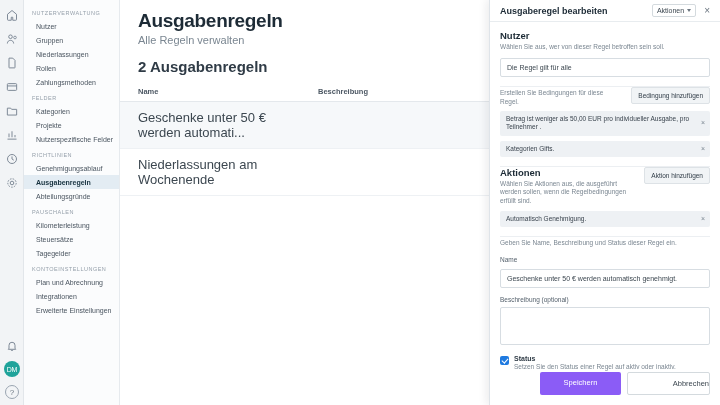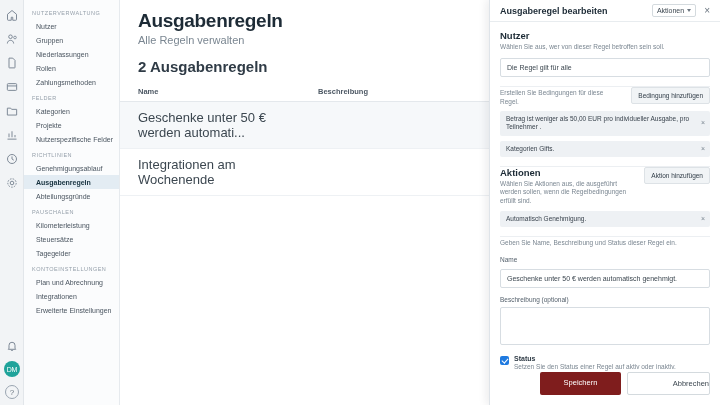--- a/index.html
+++ b/index.html
@@ -140,21 +140,21 @@
   .cbx:after {
     content: ""; position: absolute; left: 2.6px; top: 1px;
     width: 2.5px; height: 5px; border: solid #fff; border-width: 0 1.3px 1.3px 0;
     transform: rotate(42deg);
   }
   .status-txt-t { font-size: 7px; font-weight: bold; color: #2f3b46; }
   .status-txt-d { font-size: 6.5px; color: #7a8691; margin-top: 1px; }
 
   .foot { position: absolute; left: 10px; right: 10px; bottom: 10px; display: flex; gap: 6px; }
   .btn-primary {
-    flex: 1; text-align: center; background: #7f1d1d; color: #fff;
+    flex: 1; text-align: center; background: #8b5cf6; color: #fff;
     font-size: 7.5px; border-radius: 2px; padding: 6px 0; cursor: pointer; margin-left: 40px;
   }
   .btn-secondary {
     flex: 1; text-align: right; background: #fff; color: #3c4750;
     border: 1px solid #d4dade; font-size: 7.5px; border-radius: 2px;
     padding: 6px 0; cursor: pointer;
   }
   .divider-soft { height: 1px; background: #eceff2; margin: 9px 0 0 0; }
 </style>
 </head>
@@ -267,21 +267,21 @@
           <th class="col-ber">Bereich</th>
         </tr>
       </thead>
       <tbody>
         <tr class="row-hl">
           <td>Geschenke unter 50 € werden automati...</td>
           <td></td>
           <td>Pro individuelle</td>
         </tr>
         <tr>
-          <td>Integrationen am Wochenende</td>
+          <td>Niederlassungen am Wochenende</td>
           <td></td>
           <td>Pro individuelle</td>
         </tr>
       </tbody>
     </table>
   </div>
 
   <div class="drawer">
     <div class="drawer-head">
       <div class="drawer-title">Ausgaberegel bearbeiten</div>

